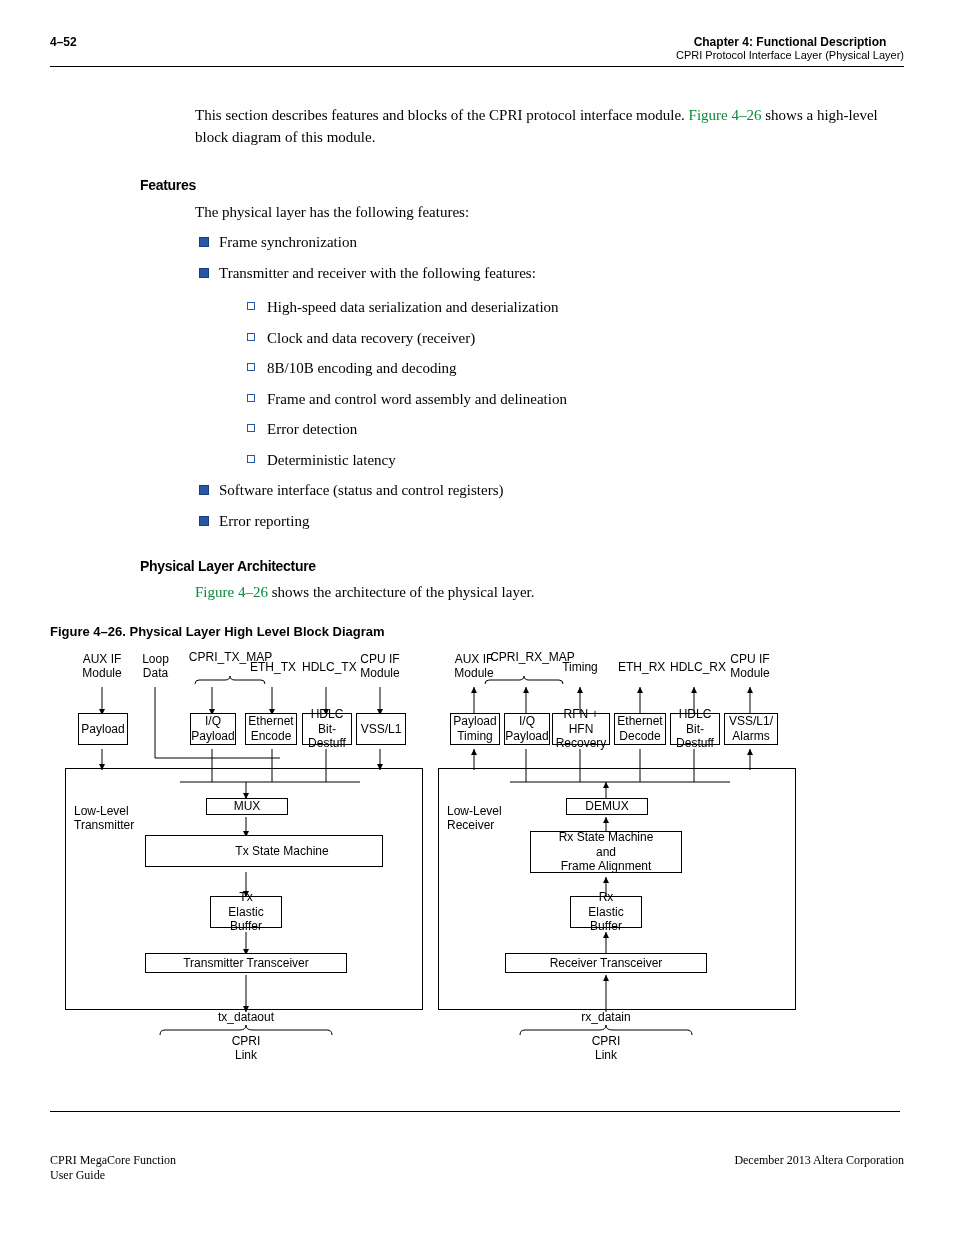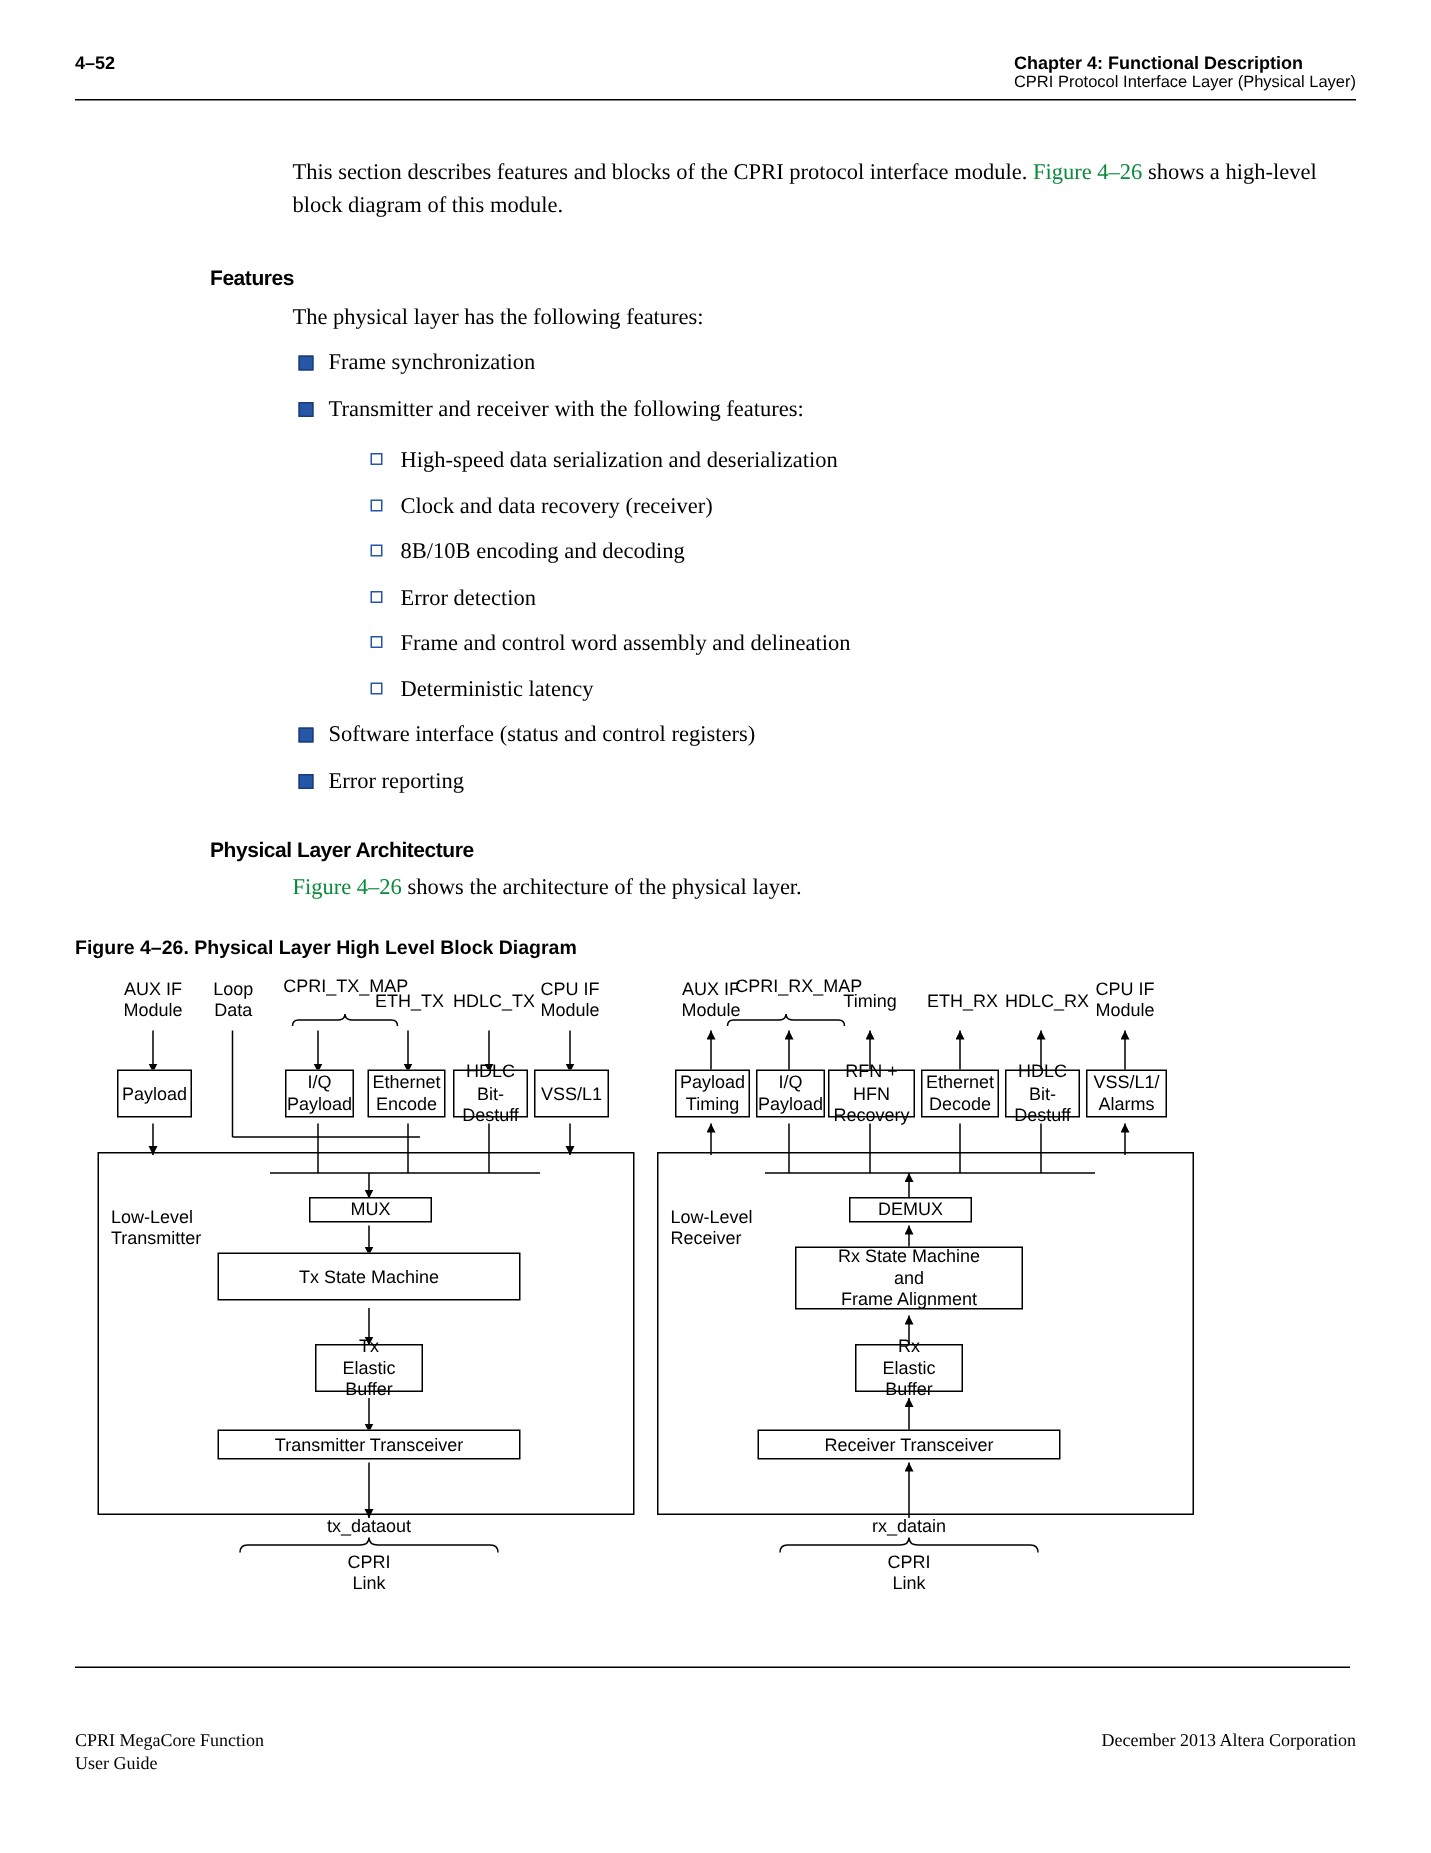--- a/index.html
+++ b/index.html
@@ -19,21 +19,21 @@
     display: flex;
     justify-content: space-between;
     font-family: Arial, Helvetica, sans-serif;
     font-size: 12px;
     border-bottom: 1.5px solid #000;
     padding-bottom: 5px;
     margin-bottom: 38px;
     gap: 27px;
   }
   .header-left { font-weight: bold; }
-  .header-right { text-align: left; }
+  .header-right { text-align: center; }
   .header-right .line1 { font-weight: bold; }
   .header-right .line2 { font-size: 11px; }
   .body-text {
     font-size: 15px;
     margin-left: 145px;
     margin-bottom: 28px;
     line-height: 1.45;
   }
   .link { color: #0a8a3a; }
   h2.section {
@@ -159,22 +159,22 @@
   <h2 class="section">Features</h2>
   <div class="list-area">
     <div>The physical layer has the following features:</div>
     <ul class="bullets">
       <li><span>Frame synchronization</span></li>
       <li><span>Transmitter and receiver with the following features:</span>
         <ul class="sub">
           <li><span>High-speed data serialization and deserialization</span></li>
           <li><span>Clock and data recovery (receiver)</span></li>
           <li><span>8B/10B encoding and decoding</span></li>
+          <li><span>Frame and control word assembly and delineation</span></li>
           <li><span>Error detection</span></li>
-          <li><span>Frame and control word assembly and delineation</span></li>
           <li><span>Deterministic latency</span></li>
         </ul>
       </li>
       <li><span>Software interface (status and control registers)</span></li>
       <li><span>Error reporting</span></li>
     </ul>
   </div>
 
   <h2 class="section">Physical Layer Architecture</h2>
   <div class="body-text" style="margin-bottom:18px;">
@@ -279,21 +279,21 @@
     <div class="dbox big" style="left:15px;top:115px;width:348px;height:205px;justify-content:flex-start;align-items:flex-start;padding:35px 0 0 8px;">
         <span style="text-align:left;">Low-Level<br>Transmitter</span>
       </div>
     <div class="dbox big" style="left:388px;top:115px;width:348px;height:205px;justify-content:flex-start;align-items:flex-start;padding:35px 0 0 8px;">
         <span style="text-align:left;">Low-Level<br>Receiver</span>
       </div>
 
     <div class="dbox" style="left:156px;top:145px;width:80px;height:15px;">MUX</div>
     <div class="dbox" style="left:516px;top:145px;width:80px;height:15px;">DEMUX</div>
 
-    <div class="dbox" style="left:95px;top:182px;width:200px;height:30px;">Tx State Machine</div>
+    <div class="dbox" style="left:95px;top:182px;width:200px;height:30px;padding-left:36px;">Tx State Machine</div>
     <div class="dbox" style="left:480px;top:178px;width:150px;height:40px;">Rx State Machine<br>and<br>Frame Alignment</div>
 
     <div class="dbox" style="left:160px;top:243px;width:70px;height:30px;">Tx<br>Elastic Buffer</div>
     <div class="dbox" style="left:520px;top:243px;width:70px;height:30px;">Rx<br>Elastic Buffer</div>
 
     <div class="dbox" style="left:95px;top:300px;width:200px;height:18px;">Transmitter Transceiver</div>
     <div class="dbox" style="left:455px;top:300px;width:200px;height:18px;">Receiver Transceiver</div>
 
     <div class="dlbl" style="left:166px;top:358px;width:60px;">tx_dataout</div>
     <div class="dlbl" style="left:530px;top:358px;width:52px;">rx_datain</div>

